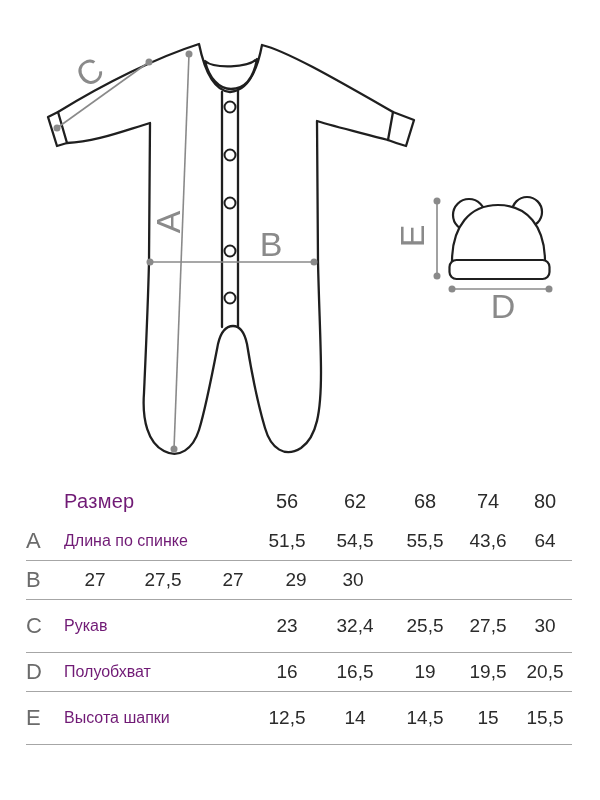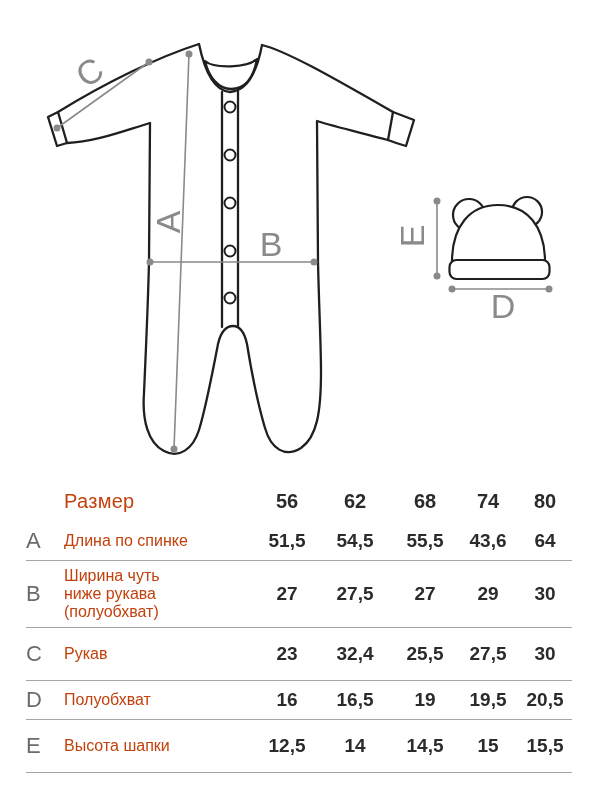--- a/index.html
+++ b/index.html
@@ -9,23 +9,23 @@
   }
   .diagram-wrap{position:absolute;top:0;left:0;width:600px;height:480px;}
   .diagram-wrap svg{display:block;}
 
   .size-table{position:absolute;top:480px;left:26px;width:546px;}
   .t-row{display:flex;align-items:center;padding:6px 0;border-bottom:1px solid #a6a6a6;}
   .t-row.single{padding:13px 0;}
   .t-row.header{border-bottom:none;padding:8px 0;}
   .cell{flex:0 0 auto;}
   .c-letter{width:38px;font-size:22px;color:#6b6b6b;}
-  .c-desc{width:192px;font-size:16px;line-height:18px;color:#c2410c;}
+  .c-desc{width:192px;font-size:16px;line-height:18px;color:#701a75;}
   .header .c-desc{font-size:20px;line-height:26px;letter-spacing:.3px;}
-  .c-val{text-align:center;font-size:19px;color:#2b2b2b;font-weight:bold;}
+  .c-val{text-align:center;font-size:19px;color:#2b2b2b;}
   .header .c-val{font-size:20px;}
   .v1{width:62px}.v2{width:74px}.v3{width:66px}.v4{width:60px}.v5{width:54px}
 
   .measure-label{fill:#8a8a8a;font-family:"Liberation Sans",sans-serif;font-size:34px;font-weight:400;}
 </style>
 </head>
 <body>
 
 <div class="canvas">
 
@@ -145,25 +145,20 @@
             <div>Длина по спинке</div>
           </div>
           <div class="cell c-val v1">51,5</div>
           <div class="cell c-val v2">54,5</div>
           <div class="cell c-val v3">55,5</div>
           <div class="cell c-val v4">43,6</div>
           <div class="cell c-val v5">64</div>
         </div>
         <div class="t-row">
           <div class="cell c-letter">B</div>
-          <div class="cell c-desc">
-            <div>Ширина чуть</div>
-            <div>ниже рукава</div>
-            <div>(полуобхват)</div>
-          </div>
           <div class="cell c-val v1">27</div>
           <div class="cell c-val v2">27,5</div>
           <div class="cell c-val v3">27</div>
           <div class="cell c-val v4">29</div>
           <div class="cell c-val v5">30</div>
         </div>
         <div class="t-row single">
           <div class="cell c-letter">C</div>
           <div class="cell c-desc">
             <div>Рукав</div>

